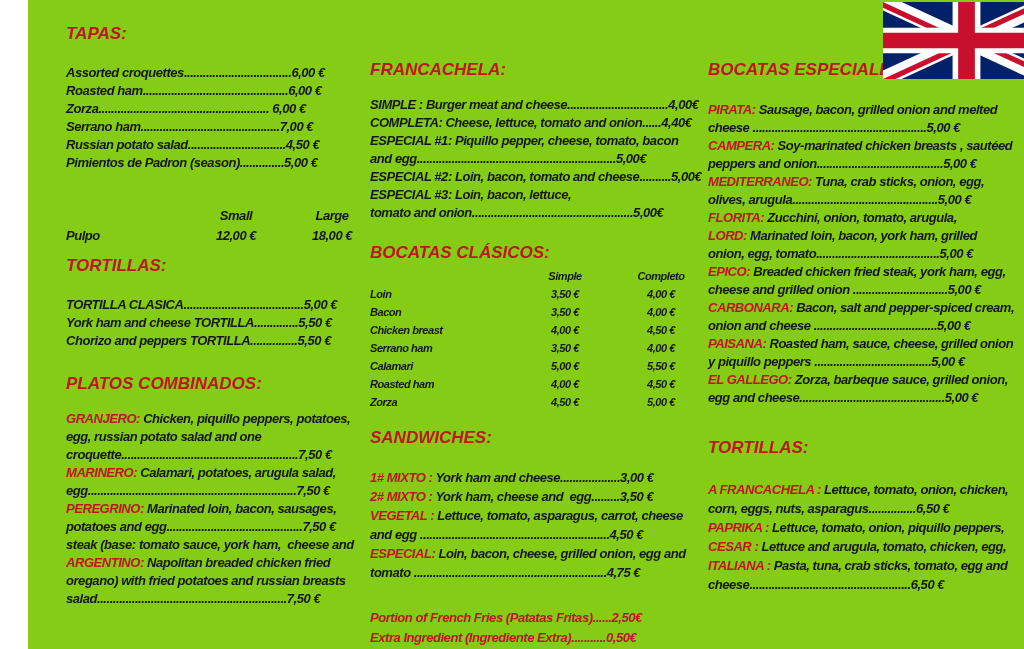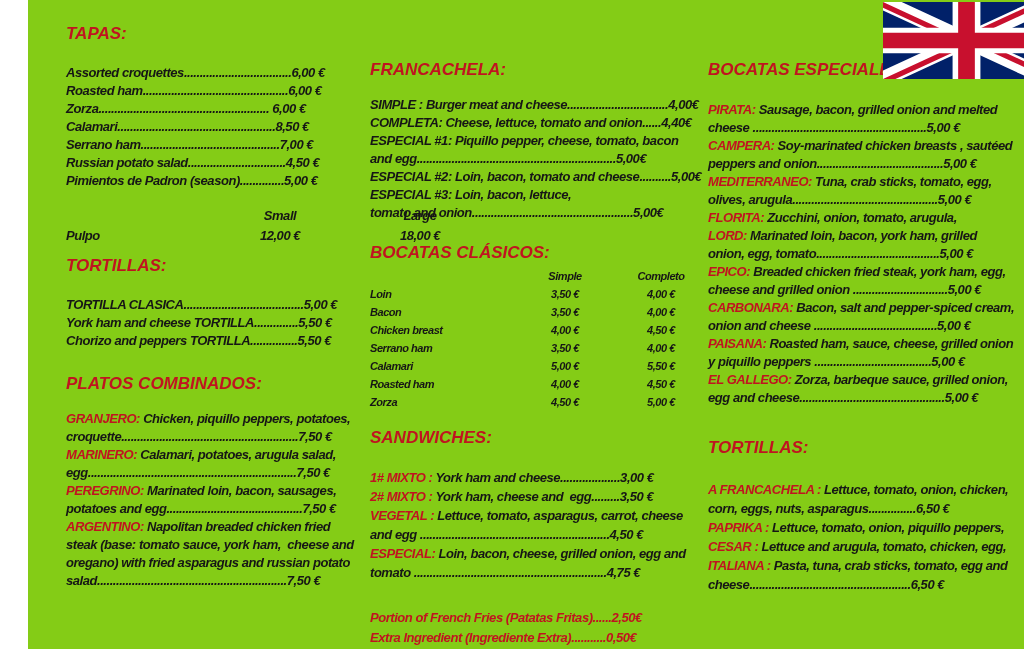--- a/index.html
+++ b/index.html
@@ -13,41 +13,40 @@
   .colA{ left:38px;  width:300px; }
   .colB{ left:342px; width:336px; }
   .colC{ left:680px; width:338px; }
   .sec{ position:absolute; left:0; width:100%; }
   .h{ font-size:17px; line-height:20px; color:var(--red); white-space:nowrap; }
   .line{ font-size:13px; line-height:18px; letter-spacing:-0.45px; white-space:pre; }
   .lh19 .line{ line-height:19px; }
   .lh20 .line{ line-height:20px; }
   .nm{ color:var(--red); }
   .allred span{ color:var(--red); }
-  .prow{ display:grid; grid-template-columns:122px 96px 96px; font-size:13px; line-height:20px; letter-spacing:-0.45px;gap:44px; }
+  .prow{ display:grid; grid-template-columns:122px 96px 96px; font-size:13px; line-height:20px; letter-spacing:-0.45px; }
   .brow{ display:grid; grid-template-columns:148px 94px 98px; font-size:11px; line-height:18px; letter-spacing:-0.45px; }
   .ctr{ text-align:center; }
   .flag{ position:absolute; left:855px; top:2px; width:167px; height:77px; }
   .flag svg{ display:block; width:100%; height:100%; }
   .edge{ position:absolute; left:1018px; top:0; width:3px; height:649px; background:#a7abae; }
 </style>
 </head>
 <body>
 
 <div class="menu">
 
   <div class="edge"></div>
 
   <div class="col colA">
     <div class="sec h" style="top:24px">TAPAS:</div>
     <div class="sec" style="top:64px">
         <div class="line"><span class="tx">Assorted croquettes</span><span class="dt">..................................</span><span class="pr">6,00 €</span></div>
         <div class="line"><span class="tx">Roasted ham</span><span class="dt">..............................................</span><span class="pr">6,00 €</span></div>
         <div class="line"><span class="tx">Zorza</span><span class="dt">......................................................</span><span class="pr"> 6,00 €</span></div>
-        <div class="line"><span class="tx">Calamari</span><span class="dt">..................................................</span><span class="pr">8,50 €</span></div>
         <div class="line"><span class="tx">Serrano ham</span><span class="dt">............................................</span><span class="pr">7,00 €</span></div>
         <div class="line"><span class="tx">Russian potato salad</span><span class="dt">...............................</span><span class="pr">4,50 €</span></div>
         <div class="line"><span class="tx">Pimientos de Padron (season)</span><span class="dt">..............</span><span class="pr">5,00 €</span></div>
       </div>
 
     <div class="sec" style="top:206px">
       <div class="prow">
         <span></span>
         <span class="ctr">Small</span>
         <span class="ctr">Large</span>
@@ -62,28 +61,29 @@
     <div class="sec h" style="top:256px">TORTILLAS:</div>
     <div class="sec" style="top:296px">
         <div class="line"><span class="tx">TORTILLA CLASICA</span><span class="dt">......................................</span><span class="pr">5,00 €</span></div>
         <div class="line"><span class="tx">York ham and cheese TORTILLA</span><span class="dt">..............</span><span class="pr">5,50 €</span></div>
         <div class="line"><span class="tx">Chorizo and peppers TORTILLA</span><span class="dt">...............</span><span class="pr">5,50 €</span></div>
       </div>
 
     <div class="sec h" style="top:374px">PLATOS COMBINADOS:</div>
     <div class="sec" style="top:410px">
         <div class="line"><span class="nm">GRANJERO:</span><span class="tx"> Chicken, piquillo peppers, potatoes,</span></div>
+        <div class="line"><span class="tx">egg, russian potato salad and one</span></div>
         <div class="line"><span class="tx">croquette</span><span class="dt">........................................................</span><span class="pr">7,50 €</span></div>
         <div class="line"><span class="nm">MARINERO:</span><span class="tx"> Calamari, potatoes, arugula salad,</span></div>
         <div class="line"><span class="tx">egg</span><span class="dt">..................................................................</span><span class="pr">7,50 €</span></div>
         <div class="line"><span class="nm">PEREGRINO:</span><span class="tx"> Marinated loin, bacon, sausages,</span></div>
         <div class="line"><span class="tx">potatoes and egg</span><span class="dt">...........................................</span><span class="pr">7,50 €</span></div>
+        <div class="line"><span class="tx">steak (base: tomato sauce, york ham,  cheese and</span></div>
         <div class="line"><span class="nm">ARGENTINO:</span><span class="tx"> Napolitan breaded chicken fried</span></div>
-        <div class="line"><span class="tx">steak (base: tomato sauce, york ham,  cheese and</span></div>
-        <div class="line"><span class="tx">oregano) with fried asparagus and russian potato</span></div>
+        <div class="line"><span class="tx">oregano) with fried potatoes and russian breasts</span></div>
         <div class="line"><span class="tx">salad</span><span class="dt">............................................................</span><span class="pr">7,50 €</span></div>
       </div>
   </div>
 
   <div class="col colB">
     <div class="sec h" style="top:60px">FRANCACHELA:</div>
     <div class="sec" style="top:96px">
         <div class="line"><span class="tx">SIMPLE : Burger meat and cheese</span><span class="dt">................................</span><span class="pr">4,00€</span></div>
         <div class="line"><span class="tx">COMPLETA: Cheese, lettuce, tomato and onion</span><span class="dt">......</span><span class="pr">4,40€</span></div>
         <div class="line"><span class="tx">ESPECIAL #1: Piquillo pepper, cheese, tomato, bacon</span></div>
@@ -153,21 +153,21 @@
       </div>
   </div>
 
   <div class="col colC">
     <div class="sec h" style="top:60px">BOCATAS ESPECIALES:</div>
     <div class="sec" style="top:101px">
         <div class="line"><span class="nm">PIRATA:</span><span class="tx"> Sausage, bacon, grilled onion and melted</span></div>
         <div class="line"><span class="tx">cheese </span><span class="dt">.......................................................</span><span class="pr">5,00 €</span></div>
         <div class="line"><span class="nm">CAMPERA:</span><span class="tx"> Soy-marinated chicken breasts , sautéed</span></div>
         <div class="line"><span class="tx">peppers and onion</span><span class="dt">........................................</span><span class="pr">5,00 €</span></div>
-        <div class="line"><span class="nm">MEDITERRANEO:</span><span class="tx"> Tuna, crab sticks, tomato, egg,</span></div>
+        <div class="line"><span class="nm">MEDITERRANEO:</span><span class="tx"> Tuna, crab sticks, onion, egg,</span></div>
         <div class="line"><span class="tx">olives, arugula</span><span class="dt">..............................................</span><span class="pr">5,00 €</span></div>
         <div class="line"><span class="nm">FLORITA:</span><span class="tx"> Zucchini, onion, tomato, arugula,</span></div>
         <div class="line"><span class="nm">LORD:</span><span class="tx"> Marinated loin, bacon, york ham, grilled</span></div>
         <div class="line"><span class="tx">onion, egg, tomato</span><span class="dt">.......................................</span><span class="pr">5,00 €</span></div>
         <div class="line"><span class="nm">EPICO:</span><span class="tx"> Breaded chicken fried steak, york ham, egg,</span></div>
         <div class="line"><span class="tx">cheese and grilled onion </span><span class="dt">..............................</span><span class="pr">5,00 €</span></div>
         <div class="line"><span class="nm">CARBONARA:</span><span class="tx"> Bacon, salt and pepper-spiced cream,</span></div>
         <div class="line"><span class="tx">onion and cheese </span><span class="dt">.......................................</span><span class="pr">5,00 €</span></div>
         <div class="line"><span class="nm">PAISANA:</span><span class="tx"> Roasted ham, sauce, cheese, grilled onion</span></div>
         <div class="line"><span class="tx">y piquillo peppers </span><span class="dt">.....................................</span><span class="pr">5,00 €</span></div>

